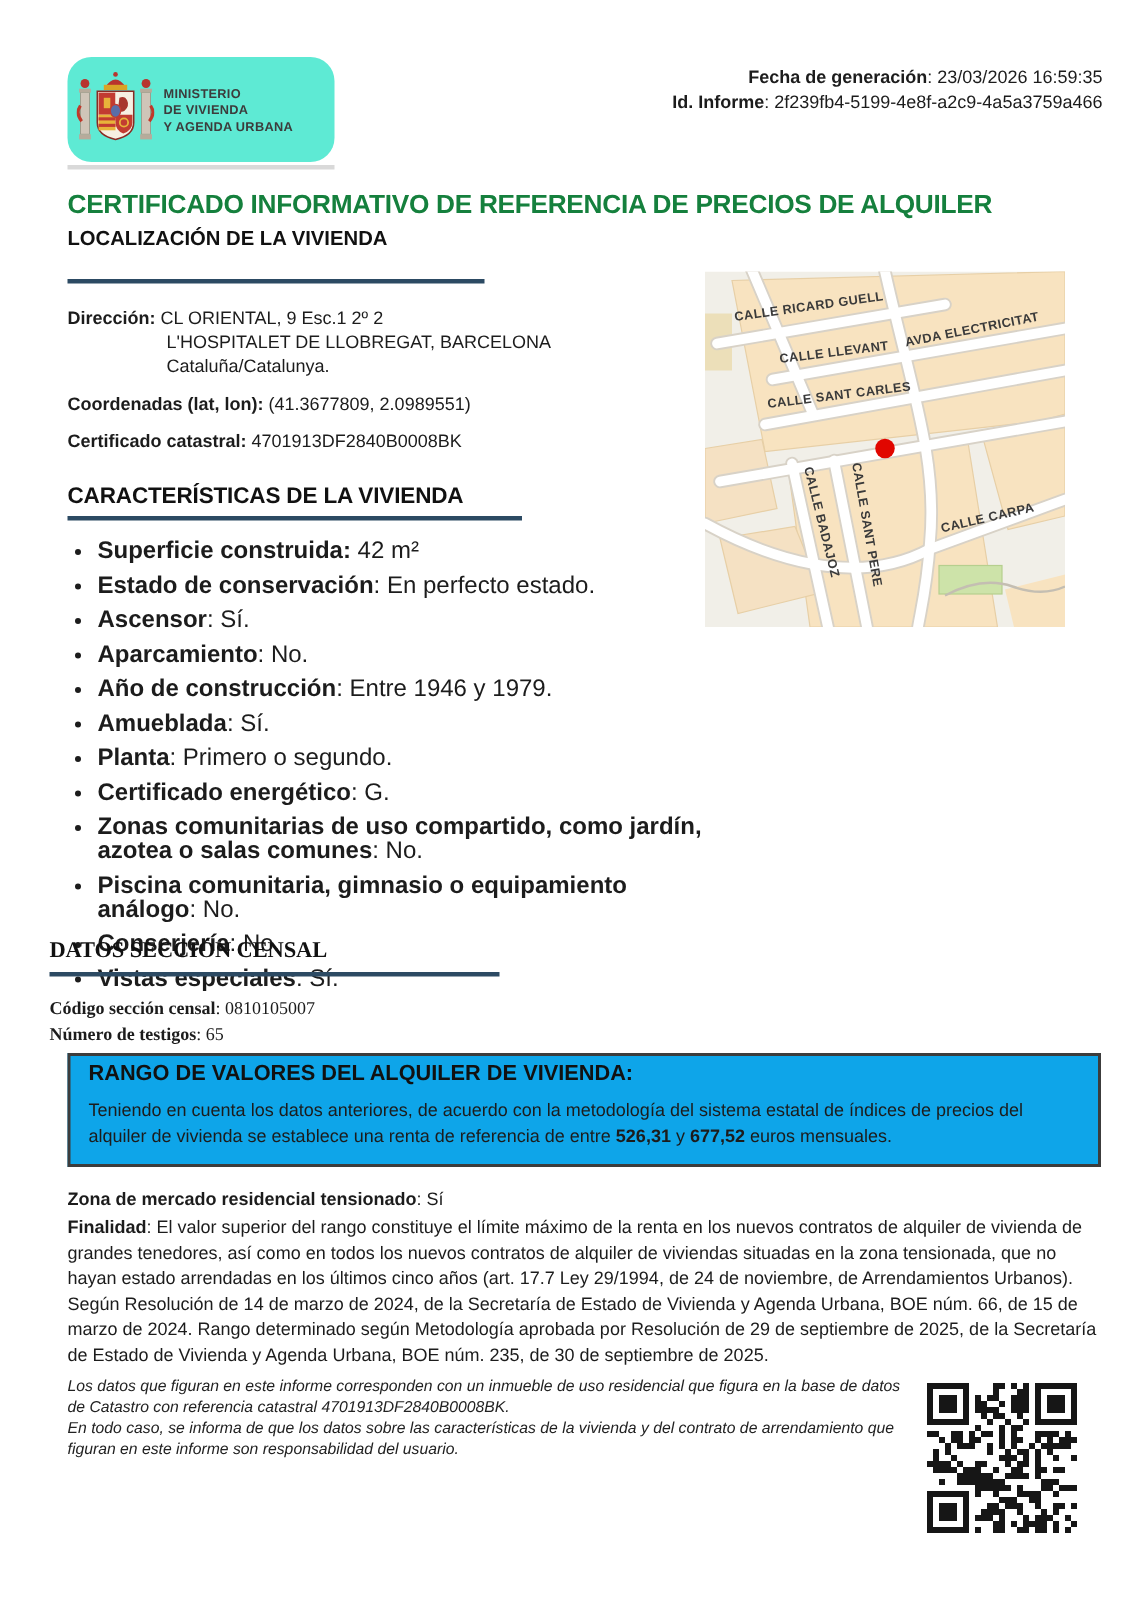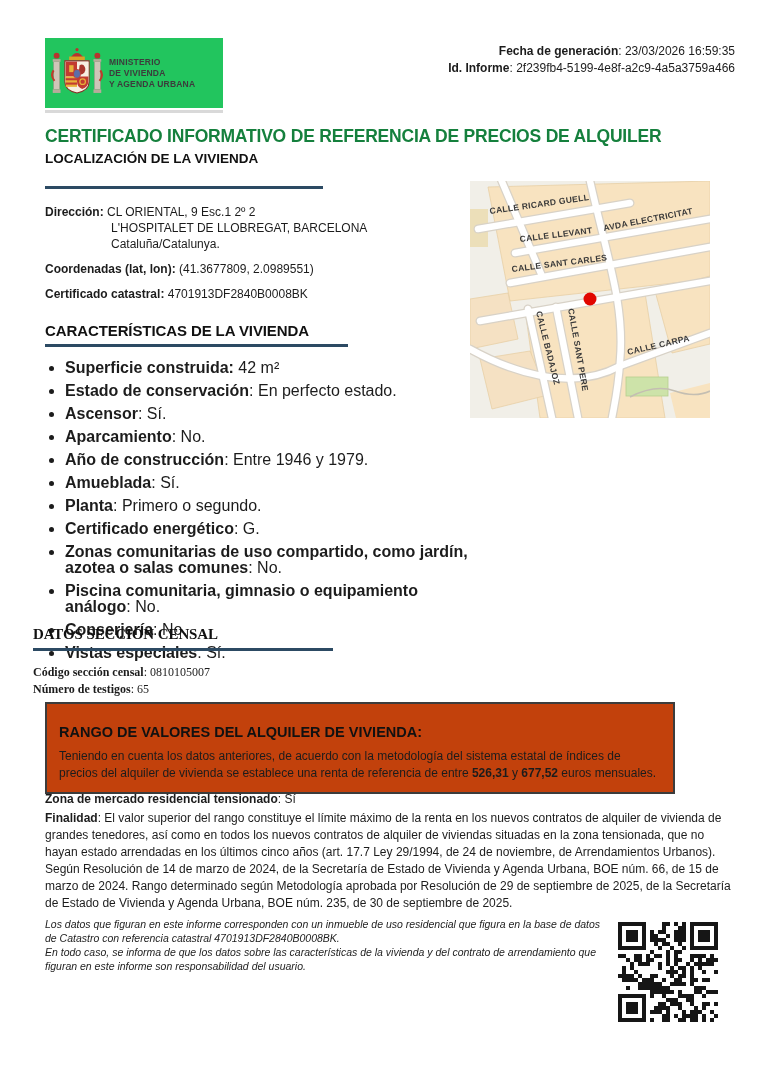--- a/index.html
+++ b/index.html
@@ -2,21 +2,21 @@
 <html><head>
 <meta charset="utf-8">
 <style>
   * { margin:0; padding:0; box-sizing:border-box; }
   html,body { width:765px; height:1079px; background:#ffffff;
     font-family:"Liberation Sans", sans-serif; color:#1c1c1c; }
   .page { position:relative; width:765px; height:1079px; background:#fff; overflow:hidden; }
 
   
   .logo-box { position:absolute; left:45px; top:38px; width:178px; height:70px;
-    background:#22c55e; display:flex; align-items:center; padding:4px 6px; }
+    background:#5eead4; display:flex; align-items:center; padding:4px 6px;border-radius:16px; }
   .logo-shadow { position:absolute; left:45px; top:110px; width:178px; height:3px; background:#d9d9d9; }
   .coat { width:52px; height:58px; flex:0 0 52px; }
   .ministry-text { font-size:8.5px; font-weight:bold; color:#3c3c3c; line-height:11px; margin-left:6px; letter-spacing:0.2px; }
   .header-right { position:absolute; right:30px; top:43px; text-align:right; font-size:12px; line-height:17px; }
   .header-right b { font-weight:bold; }
 
   
   .doc-title { position:absolute; left:45px; top:126px; width:660px; }
   .doc-title h1 { font-size:17.5px; font-weight:bold; color:#15803d; letter-spacing:-0.2px; }
   .doc-title h2 { font-size:13.5px; font-weight:bold; color:#111; margin-top:4px; }
@@ -40,22 +40,22 @@
   .char-list li { font-size:16px; line-height:16px; margin-bottom:7px; }
   .char-list b { font-weight:bold; }
 
   .sec-censal { position:absolute; left:33px; top:626px; width:500px;font-family:Liberation Serif, serif; }
   .sec-censal .rule { width:300px; margin-top:5px; }
   .censal-line { font-size:12px; line-height:17px; }
   .censal-line.first { margin-top:13px; }
   .censal-line b { font-weight:bold; }
 
   
-  .rango-box { position:absolute; left:45px; top:702px; width:630px; border:2px solid #3c3c3c;
-    padding:20px 12px 10px 12px; background:#c2410c; }
+  .rango-box { position:absolute; left:45px; top:702px; width:689px; border:2px solid #3c3c3c;
+    padding:4px 12px 10px 12px; background:#0ea5e9; }
   .rango-box h3 { font-size:14.5px; font-weight:bold; color:#111; }
   .rango-box p { font-size:12px; line-height:17px; margin-top:8px; }
   .rango-box p b { font-weight:bold; }
 
   
   .zona-block { position:absolute; left:45px; top:791px; width:692px; font-size:12px; line-height:17px; }
   .zona-block b { font-weight:bold; }
   .finalidad { margin-top:2px; }
 
   

